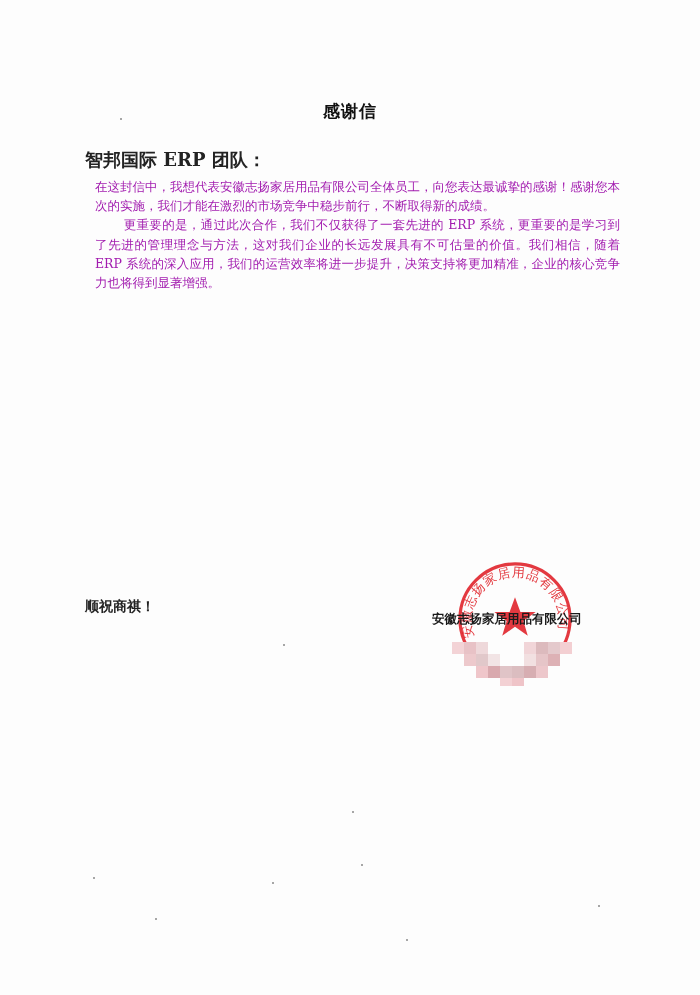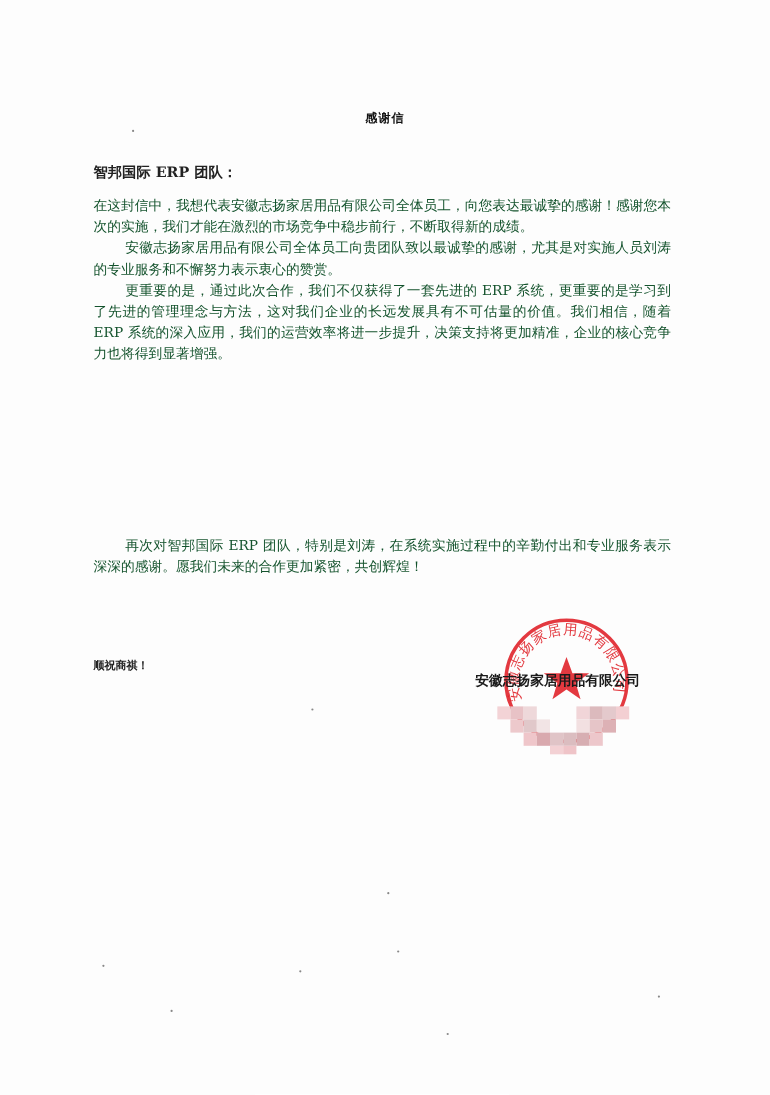--- a/index.html
+++ b/index.html
@@ -1,49 +1,47 @@
 <!DOCTYPE html>
 <html><head>
 <meta charset="utf-8">
 <style>
   html, body { margin: 0; padding: 0; background: #ffffff; }
   body { width: 700px; height: 995px; position: relative; overflow: hidden;
          font-family: "DejaVu Serif", "Liberation Serif", serif; color: #1a1a1a; }
   .page { position: absolute; inset: 0; background: #fdfdfd; }
   .title { position: absolute; top: 100px; left: 0; width: 700px; text-align: center;
-           font-family: "DejaVu Sans", sans-serif; font-weight: bold; font-size: 11px; letter-spacing: 1px; color: #111; }
-  .salutation { position: absolute; top: 148px; left: 85px; font-size: 13px; font-weight: bold; color: #222; }
-  .body-text { position: absolute; left: 85px; width: 525px; font-size: 12.5px; line-height: 19.2px; color: #14532d; }
+           font-family: "DejaVu Sans", sans-serif; font-weight: bold; font-size: 17px; letter-spacing: 1px; color: #111; }
+  .salutation { position: absolute; top: 148px; left: 85px; font-size: 18px; font-weight: bold; color: #222; }
+  .body-text { position: absolute; left: 95px; width: 525px; font-size: 12.5px; line-height: 19.2px; color: #a21caf; }
   .para { margin: 0; text-align: justify; text-justify: inter-ideograph; }
   .indent { text-indent: 2.3em; }
   .blur { display: inline-block; vertical-align: middle; height: 16px; border-radius: 1px;
           background: repeating-linear-gradient(90deg, #c9c9c9 0 14px, #d8d8d8 14px 28px, #bfbfbf 28px 40px, #e0e0e0 40px 52px); opacity: .9; }
-  .closing { position: absolute; top: 598px; left: 85px; font-size: 10px; font-weight: bold; color: #222; }
+  .closing { position: absolute; top: 598px; left: 85px; font-size: 14px; font-weight: bold; color: #222; }
   .stamp { position: absolute; left: 456px; top: 560px; width: 118px; height: 118px; }
   .signer { position: absolute; top: 611px; left: 432px; font-size: 12.5px; font-weight: bold; color: #1a1a1a; z-index: 2; }
   .date-blur { position: absolute; left: 452px; top: 642px; width: 124px; height: 44px; z-index: 3; }
   .speck { position: absolute; width: 2px; height: 2px; background: #888; border-radius: 1px; }
 </style>
 </head>
 <body>
 
 <div class="page">
 
   <div class="title">感谢信</div>
 
   <div class="salutation">智邦国际 ERP 团队：</div>
 
   <div class="body-text" style="top:177px;">
     <p class="para">在这封信中，我想代表安徽志扬家居用品有限公司全体员工，向您表达最诚挚的感谢！感谢您本次的实施，我们才能在激烈的市场竞争中稳步前行，不断取得新的成绩。</p>
-    <p class="para indent">安徽志扬家居用品有限公司全体员工向贵团队致以最诚挚的感谢，尤其是对实施人员刘涛的专业服务和不懈努力表示衷心的赞赏。</p>
     <p class="para indent">更重要的是，通过此次合作，我们不仅获得了一套先进的 ERP 系统，更重要的是学习到了先进的管理理念与方法，这对我们企业的长远发展具有不可估量的价值。我们相信，随着 ERP 系统的深入应用，我们的运营效率将进一步提升，决策支持将更加精准，企业的核心竞争力也将得到显著增强。</p>
   </div>
 
   <div class="body-text" style="top:486px;">
-    <p class="para indent">再次对智邦国际 ERP 团队，特别是刘涛，在系统实施过程中的辛勤付出和专业服务表示深深的感谢。愿我们未来的合作更加紧密，共创辉煌！</p>
   </div>
 
   <div class="closing">顺祝商祺！</div>
 
   <svg class="stamp" viewBox="0 0 120 120">
     <defs>
       <path id="ringPath" d="M 18 78 A 45 45 0 1 1 102 78"></path>
     </defs>
     <circle cx="60" cy="60" r="56" fill="none" stroke="#e0242b" stroke-width="3.2" opacity="0.9"></circle>
     <text font-size="13" fill="#e0242b" opacity="0.9" font-family="DejaVu Sans, sans-serif" letter-spacing="1">

